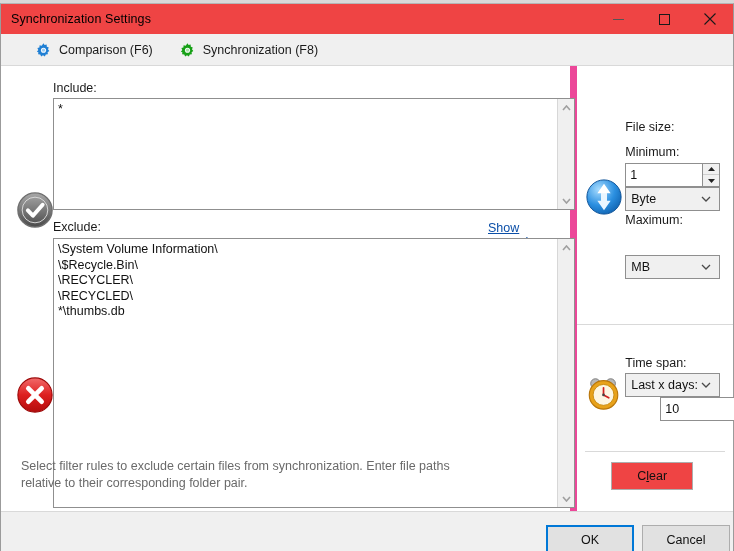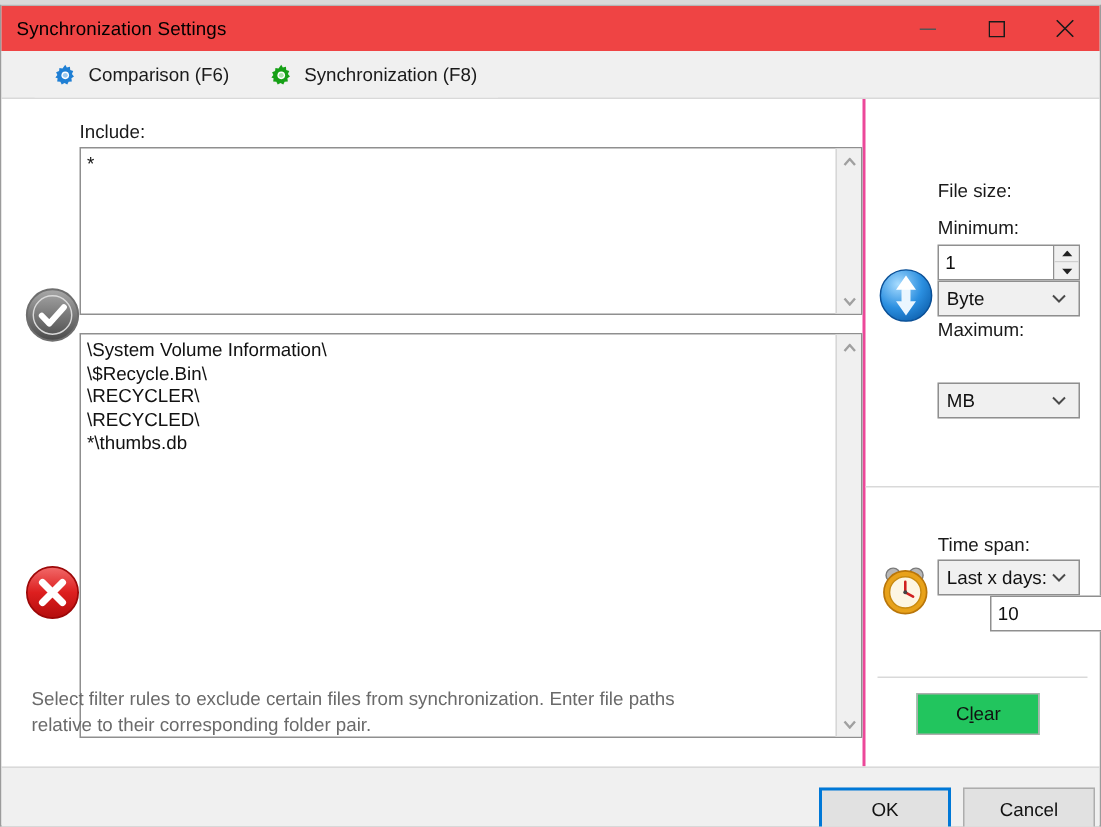--- a/index.html
+++ b/index.html
@@ -84,21 +84,21 @@
   .body {
     position: relative;
     height: 445px;
     background: #ffffff;
     display: flex;
   }
   .left-pane {
     position: relative;
     width: 577px;
     height: 445px;
-    border-right: 2px solid #ec4899;
+    border-right: 7px solid #ec4899;
   }
   .right-pane {
     position: relative;
     width: 156px;
     height: 445px;
   }
   
   .fieldlabel {
     position: absolute;
     font-size: 12.5px;
@@ -190,21 +190,21 @@
     border: 1px solid #8f8f8f;
     background: #f0f0f0;
     display: flex; align-items: center;
     padding: 0 6px 0 5px;
     font-size: 12.5px; color: #111;
     justify-content: space-between;
   }
   .combo .cb-chev { flex: 0 0 12px; display: flex; align-items: center; }
   .btn {
     position: absolute;
-    background: #22c55e;
+    background: #ef4444;
     border: 1px solid #adadad;
     font-size: 12.5px;
     color: #111;
     display: flex; align-items: center; justify-content: center;
   }
   
   .footer {
     position: relative;
     height: 69px;
     background: #f0f0f0;
@@ -325,21 +325,21 @@
             <linearGradient id="rx" x1="0" y1="0" x2="0" y2="1">
               <stop offset="0" stop-color="#f26a6a"></stop>
               <stop offset="0.5" stop-color="#dd1f1f"></stop>
               <stop offset="1" stop-color="#b40d0d"></stop>
             </linearGradient>
           </defs>
           <circle cx="20" cy="20" r="18" fill="url(#rx)" stroke="#9c0808" stroke-width="1.2"></circle>
           <path d="M13 13 L27 27 M27 13 L13 27" stroke="#ffffff" stroke-width="5" stroke-linecap="round" fill="none"></path>
         </svg>
 
-        <div class="ta-wrap" style="left:52px; top:156px; width:522px; height:270px;">
+        <div class="ta-wrap" style="left:52px; top:172px; width:522px; height:270px;">
           <div class="ta-text">\System Volume Information\
 \$Recycle.Bin\
 \RECYCLER\
 \RECYCLED\
 *\thumbs.db</div>
           <div class="vscroll">
             <div class="sb-arrow up">
               <svg width="9" height="6" viewBox="0 0 9 6">
                 <path d="M1 5 L4.5 1 L8 5" stroke="#a0a0a0" stroke-width="1.6" fill="none"></path>
               </svg>

